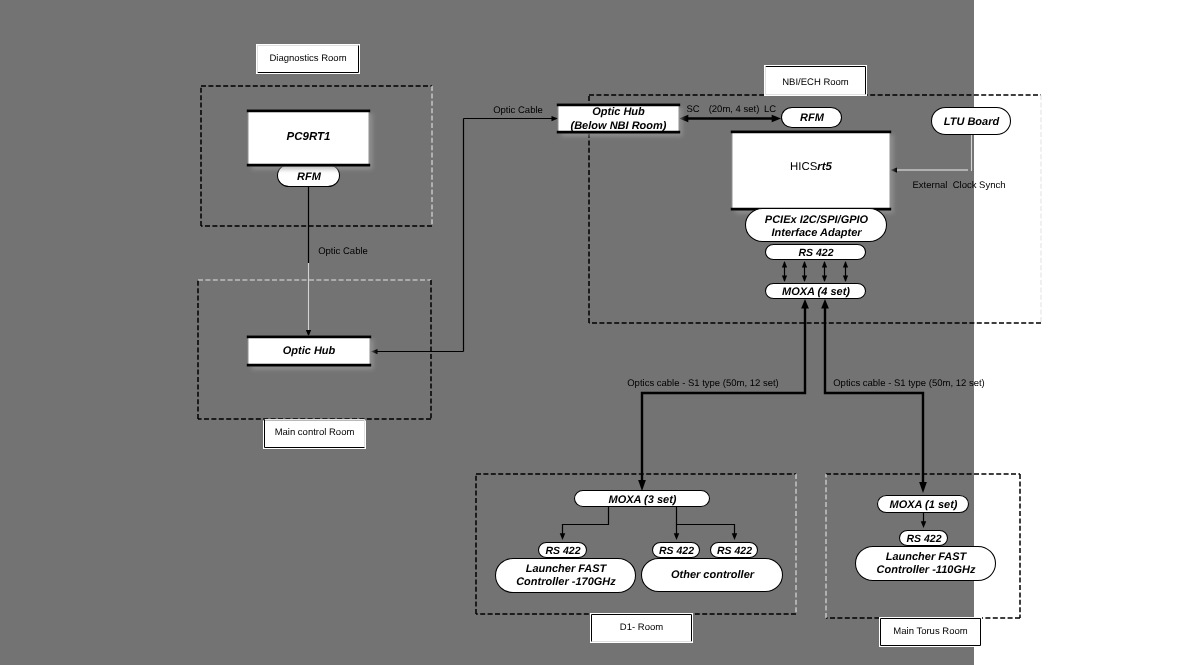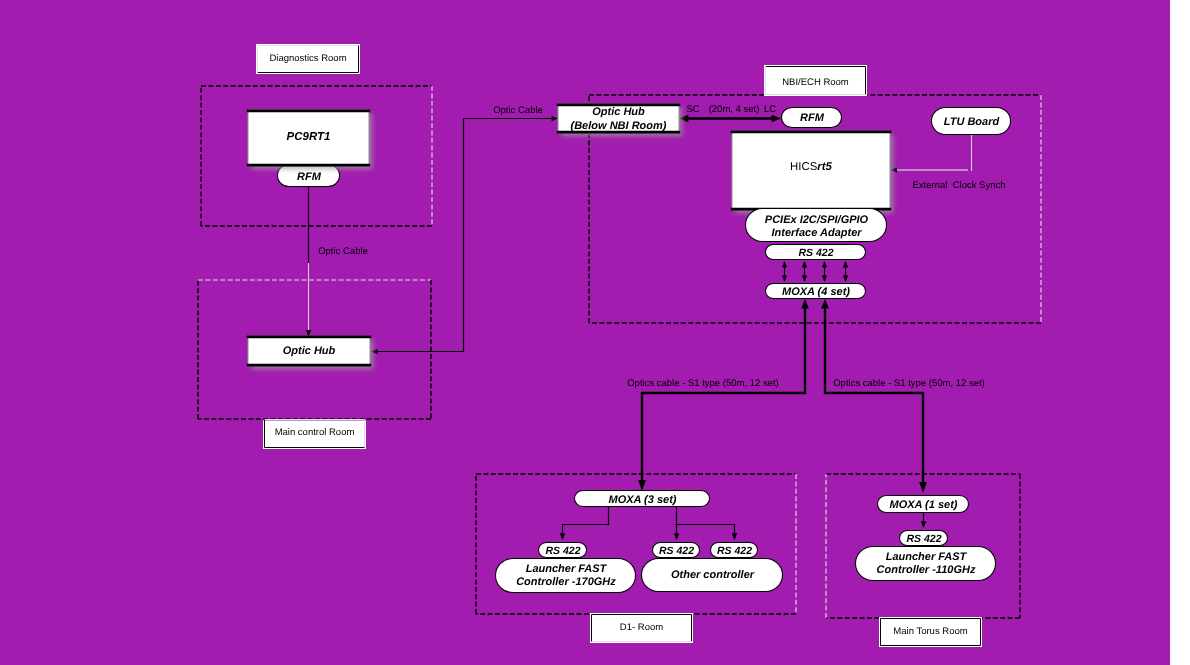--- a/index.html
+++ b/index.html
@@ -2,21 +2,21 @@
 <html><head>
 <meta charset="utf-8">
 <title>HICSrt5 control network block diagram</title>
 <style>
   html,body{margin:0;padding:0;background:#ffffff;}
   body{width:1190px;height:665px;overflow:hidden;
        font-family:"Liberation Sans",sans-serif;
        -webkit-font-smoothing:antialiased;
        text-rendering:geometricPrecision;}
   *{-webkit-font-smoothing:antialiased;}
-  #stage{position:relative;width:1170px;height:665px;background:#a21caf;}
+  #stage{position:relative;width:974px;height:665px;background:#737373;}
   svg{display:block;shape-rendering:geometricPrecision;}
 
   .room-dash{fill:none;stroke:#000;stroke-width:1.5;stroke-dasharray:5 2.4;}
   .room-tab{fill:#ffffff;}
   .room-tab-line{fill:none;stroke:#000;stroke-width:1;}
   .room-txt{font-family:"Liberation Sans",sans-serif;font-size:9.5px;fill:#000;
             text-anchor:middle;}
 
   .boxrect{fill:#ffffff;stroke:#8f8f8f;stroke-width:1;}
   .boxcap{stroke:#000;stroke-width:2.8;stroke-linecap:butt;}

